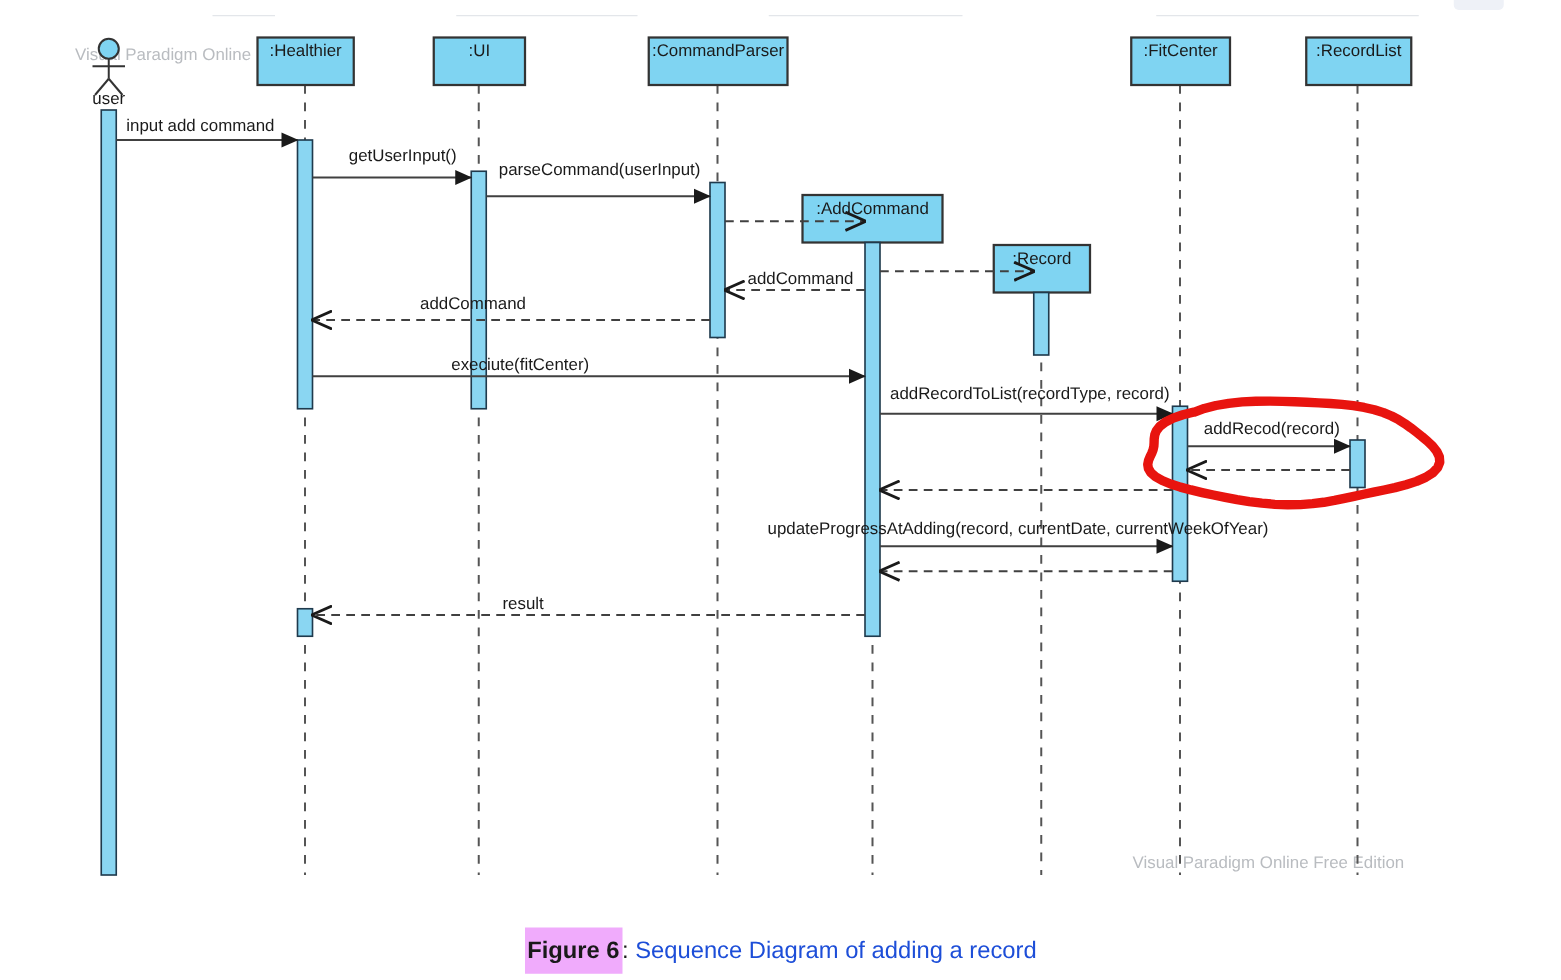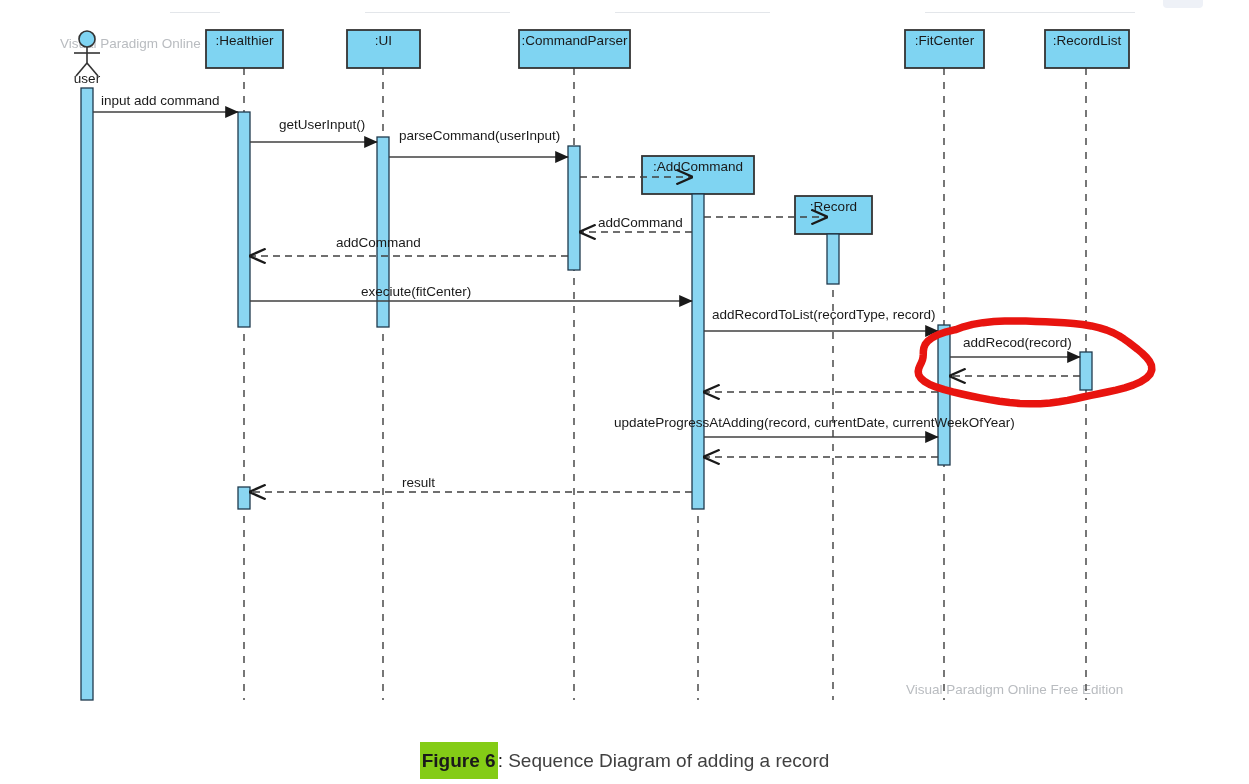--- a/index.html
+++ b/index.html
@@ -31,30 +31,30 @@
     left: 0;
     top: 748px;
     width: 1249px;
     text-align: center;
     font-family: "Liberation Sans", sans-serif;
     font-size: 19px;
     line-height: 26px;
     white-space: nowrap;
   }
   .cap-num {
-    background: #84cc16;
+    background: #f0abfc;
     color: #1a1a1a;
     font-weight: 600;
     padding: 8px 2px;
   }
   .cap-sep {
     color: #1a1a1a;
   }
   .cap-text {
-    color: #404040;
+    color: #1d4ed8;
   }
   .topbar {
     position: absolute;
     left: 0;
     top: 0;
     width: 1249px;
     height: 14px;
     overflow: hidden;
   }
   .topbar .rule {

